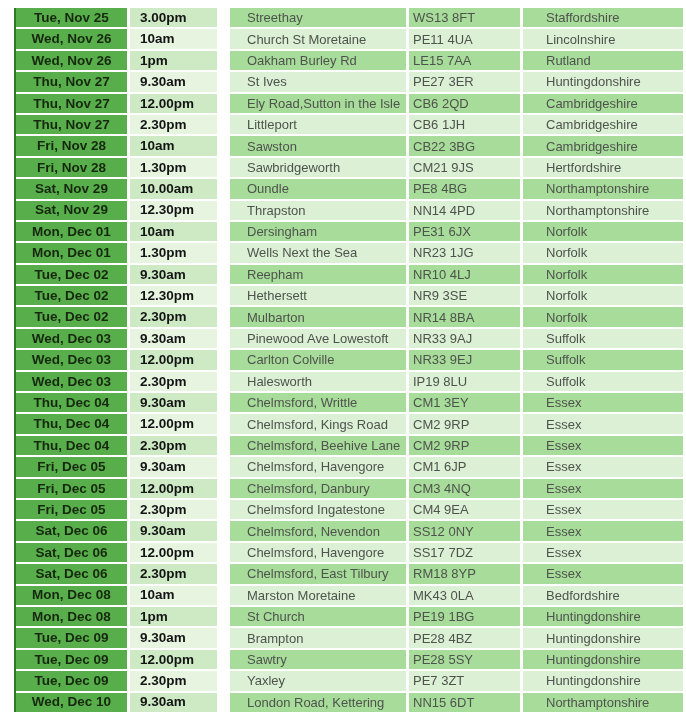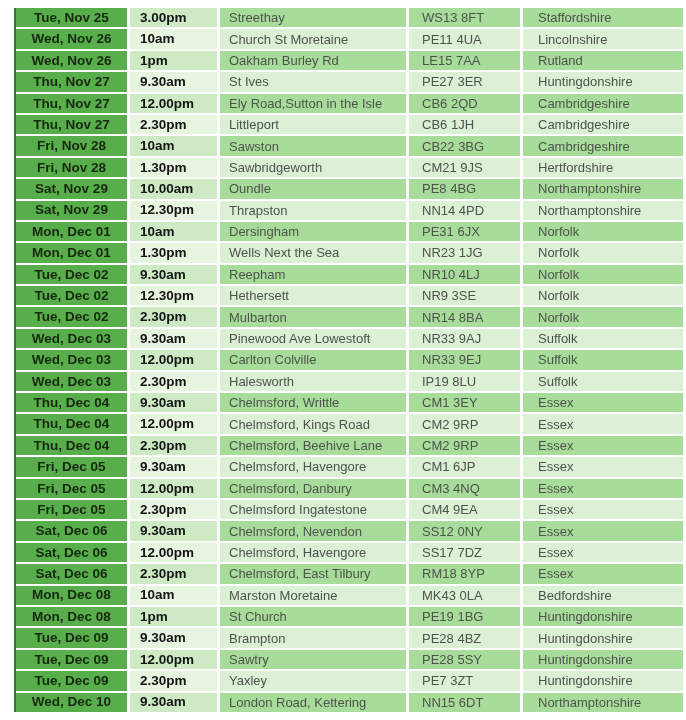--- a/index.html
+++ b/index.html
@@ -42,23 +42,23 @@
   }
   .cell.time {
     padding-left: 10px;
     font-weight: 700;
     color: var(--time-text, #141414);
     font-size: 13.5px;
     text-align: center;
   }
   .row.odd .cell.time  { background: var(--time-odd-bg, #cdeac5); }
   .row.even .cell.time { background: var(--time-even-bg, #e6f4e0); }
-  .cell.location { padding-left: 9px; }
-  .cell.postcode { padding-left: 13px; }
-  .cell.county   { padding-left: 15px; }
+  .cell.location { padding-left: 17px; margin-left: 10px; }
+  .cell.postcode { padding-left: 4px; }
+  .cell.county   { padding-left: 23px; }
   .cell.location, .cell.postcode, .cell.county {
     color: var(--body-text, #4e534d);
   }
   .row.odd  .cell.location, .row.odd  .cell.postcode, .row.odd  .cell.county  { background: var(--row-odd-bg, #a8dc9a); }
   .row.even .cell.location, .row.even .cell.postcode, .row.even .cell.county { background: var(--row-even-bg, #dbf0d4); }
 </style>
 </head>
 <body>
 
 <div class="table-wrap">

